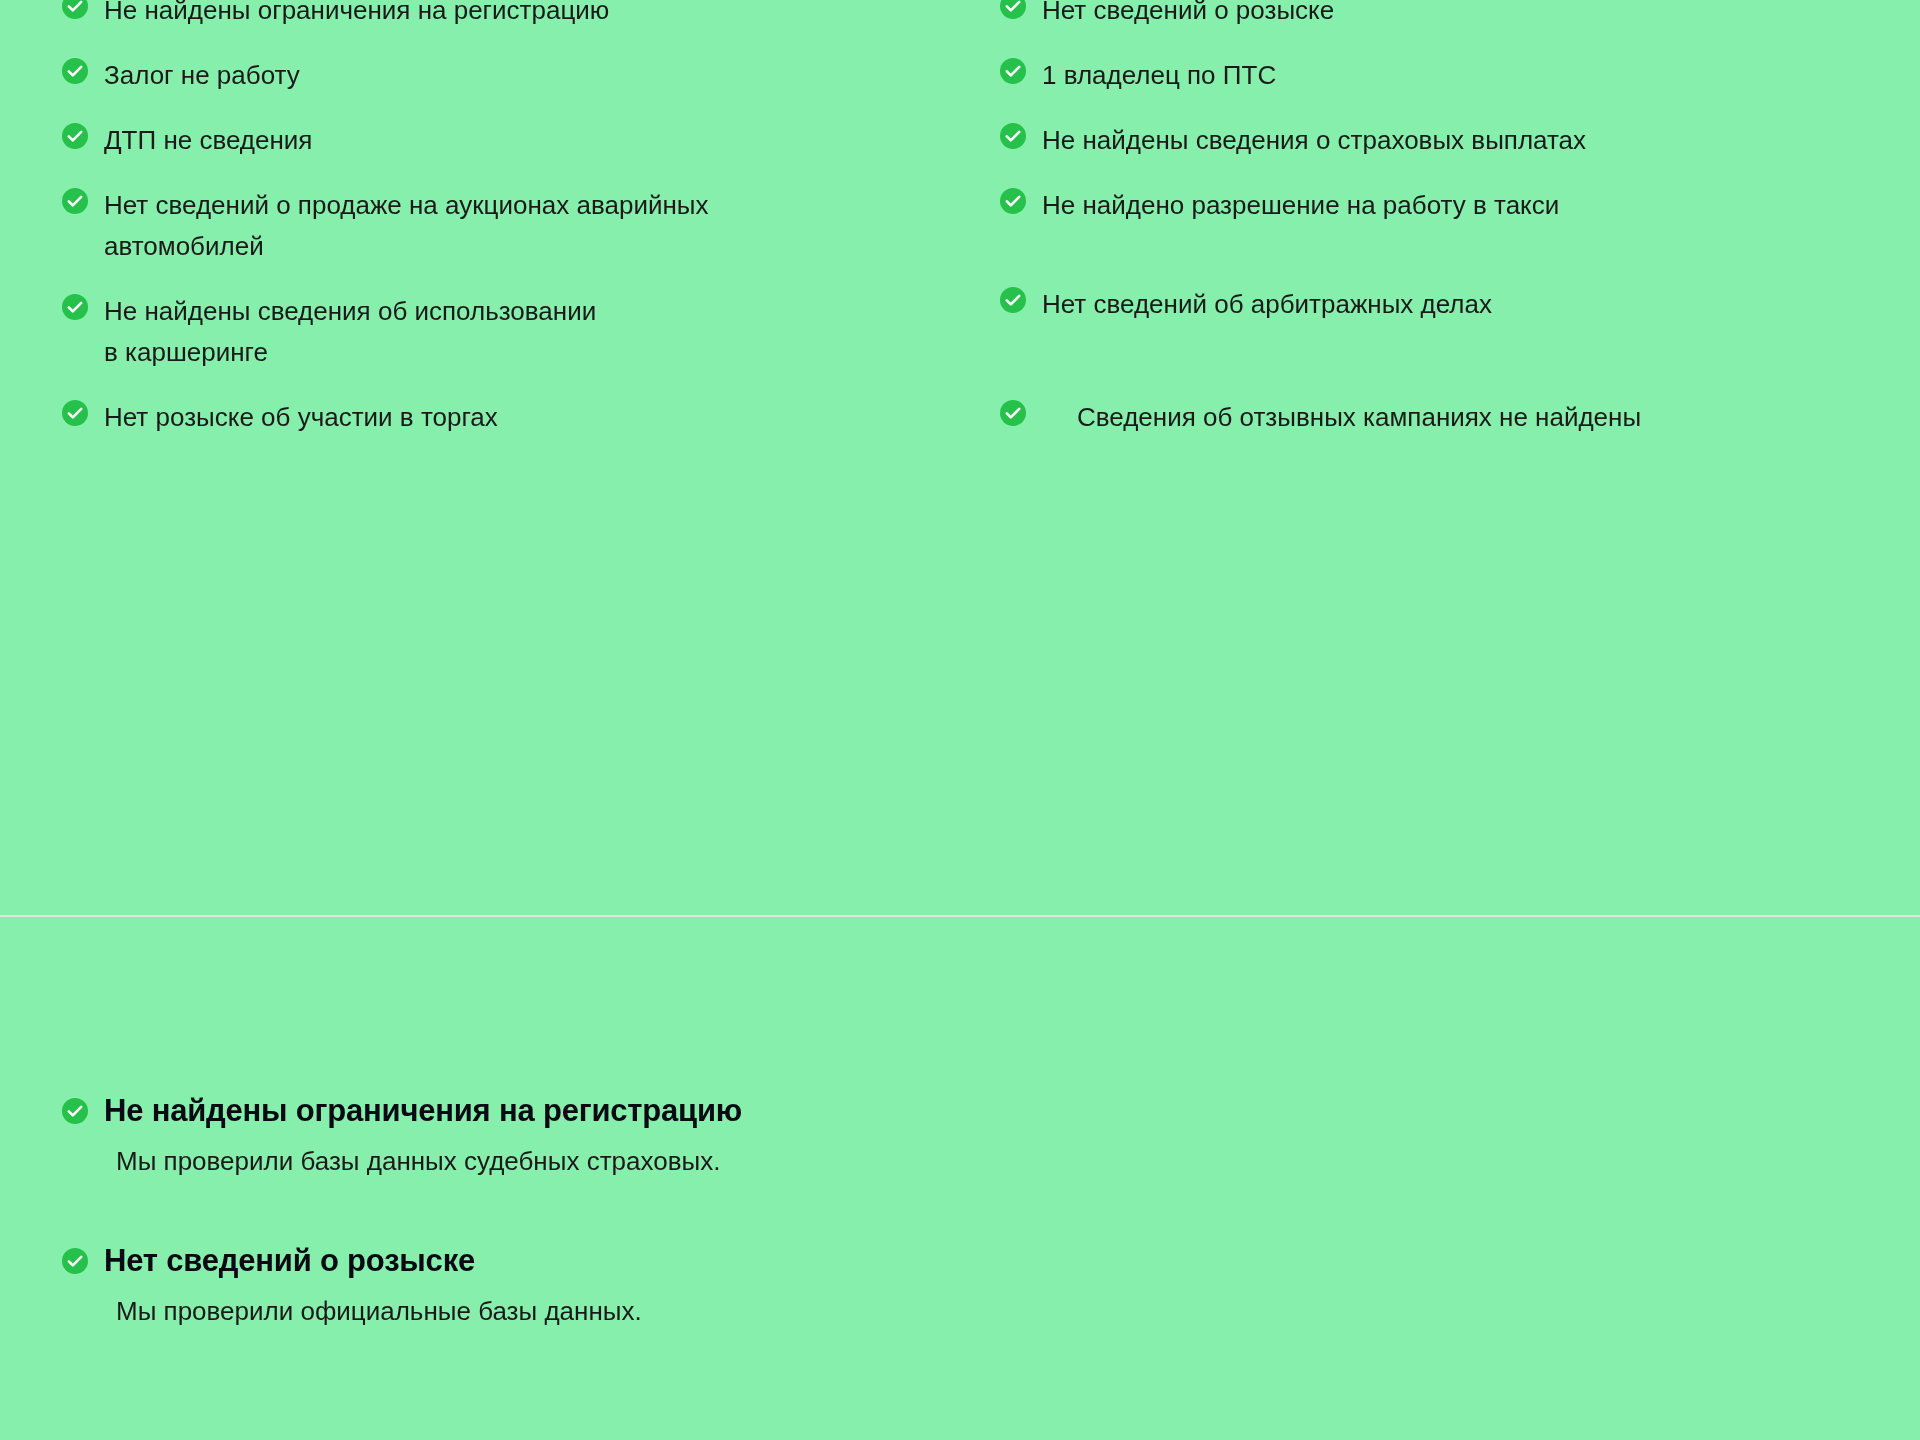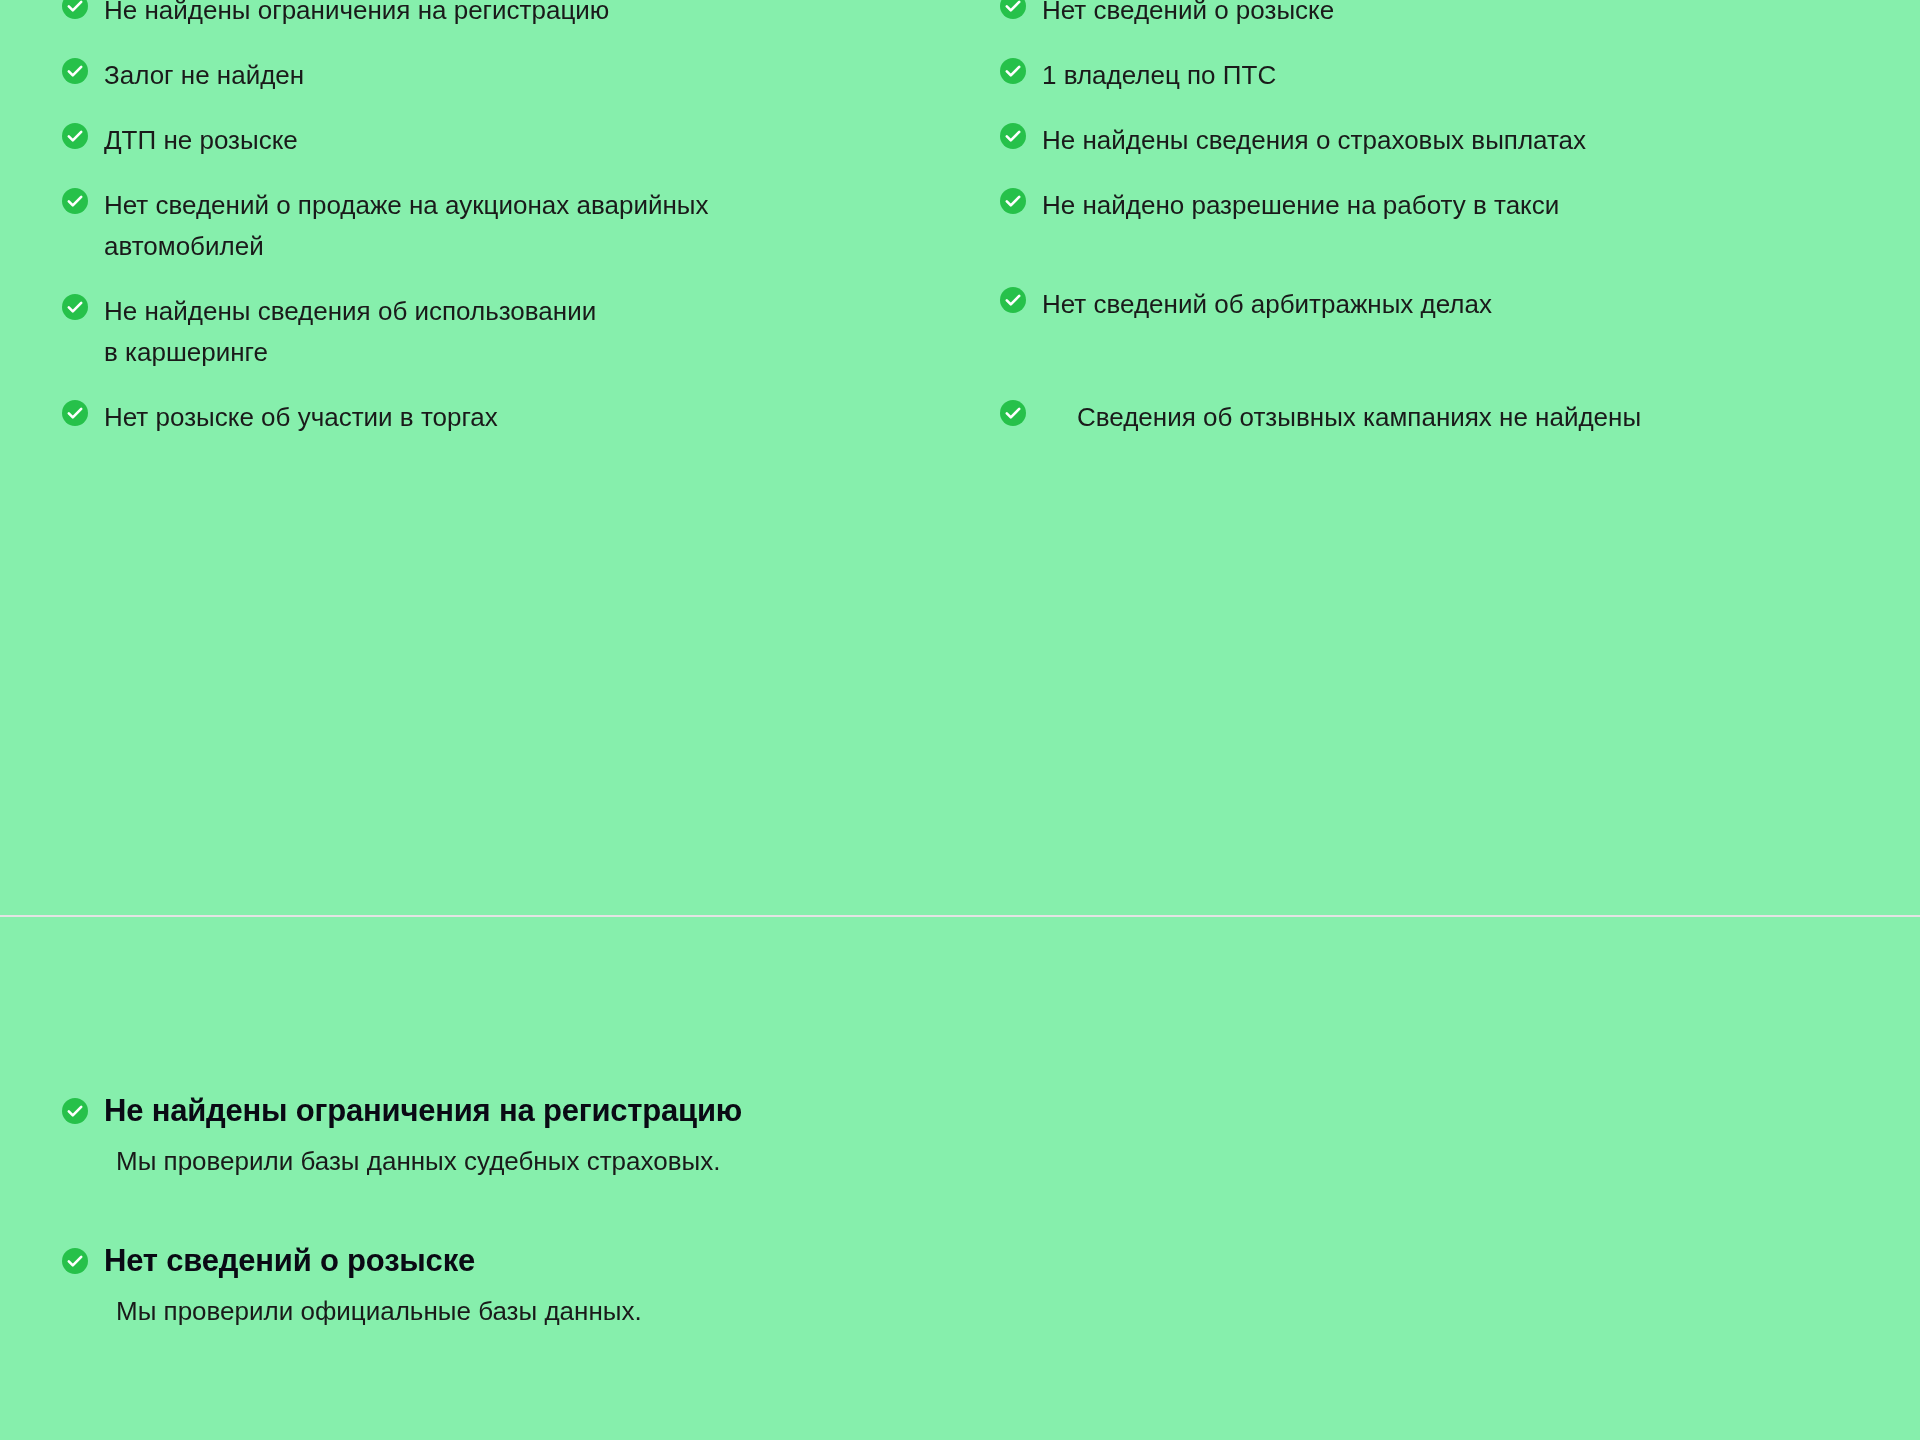--- a/index.html
+++ b/index.html
@@ -137,31 +137,31 @@
         <span class="check-text">Не найдены ограничения на регистрацию</span>
       </div>
 
       <div class="check-row">
         <span class="check-icon">
           <svg width="26" height="26" viewBox="0 0 26 26">
               <circle cx="13" cy="13" r="13" fill="#26c14a"></circle>
               <path d="M6.8 13.3l4 4 8.4-8.4" fill="none" stroke="#ffffff" stroke-width="2.6" stroke-linecap="round" stroke-linejoin="round"></path>
             </svg>
         </span>
-        <span class="check-text">Залог не найден</span>
-      </div>
-
-      <div class="check-row">
-        <span class="check-icon">
-          <svg width="26" height="26" viewBox="0 0 26 26">
-              <circle cx="13" cy="13" r="13" fill="#26c14a"></circle>
-              <path d="M6.8 13.3l4 4 8.4-8.4" fill="none" stroke="#ffffff" stroke-width="2.6" stroke-linecap="round" stroke-linejoin="round"></path>
-            </svg>
-        </span>
-        <span class="check-text">ДТП не розыске</span>
+        <span class="check-text">Залог не работу</span>
+      </div>
+
+      <div class="check-row">
+        <span class="check-icon">
+          <svg width="26" height="26" viewBox="0 0 26 26">
+              <circle cx="13" cy="13" r="13" fill="#26c14a"></circle>
+              <path d="M6.8 13.3l4 4 8.4-8.4" fill="none" stroke="#ffffff" stroke-width="2.6" stroke-linecap="round" stroke-linejoin="round"></path>
+            </svg>
+        </span>
+        <span class="check-text">ДТП не сведения</span>
       </div>
 
       <div class="check-row">
         <span class="check-icon">
           <svg width="26" height="26" viewBox="0 0 26 26">
               <circle cx="13" cy="13" r="13" fill="#26c14a"></circle>
               <path d="M6.8 13.3l4 4 8.4-8.4" fill="none" stroke="#ffffff" stroke-width="2.6" stroke-linecap="round" stroke-linejoin="round"></path>
             </svg>
         </span>
         <span class="check-text">Нет сведений о продаже на аукционах аварийных

